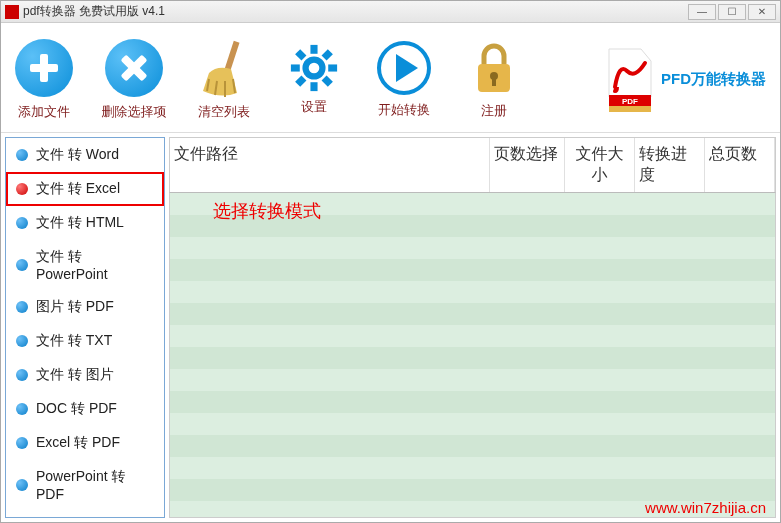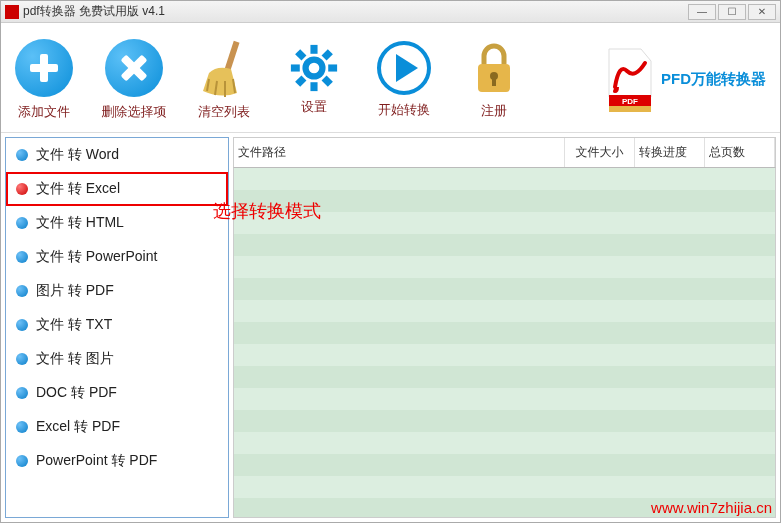--- a/index.html
+++ b/index.html
@@ -21,39 +21,39 @@
   .xmark { position:relative; width:30px; height:30px; }
   .xmark::before, .xmark::after { content:""; position:absolute; background:#fff; width:30px; height:8px; top:11px; left:0; border-radius:2px;}
   .xmark::before { transform: rotate(45deg); }
   .xmark::after { transform: rotate(-45deg); }
   .gear { width:48px; height:48px; color:#0a8ed9; display:flex; align-items:center; justify-content:center;}
   .play { width:54px; height:54px; border-radius:50%; border:4px solid #0a8ed9; display:flex; align-items:center; justify-content:center;}
   .play .tri { width:0; height:0; border-top:14px solid transparent; border-bottom:14px solid transparent; border-left:22px solid #0a8ed9; margin-left:6px;}
   .brand { margin-left:auto; display:flex; align-items:center; gap:6px; padding-right:6px; }
   .brandtxt { color:#0a8ed9; font-weight:bold; font-size:15px; }
   .content { display:flex; height: calc(100% - 132px); }
-  .sidebar { width: 224px; border: 1px solid #7aa8d6; margin: 4px; background:#fff; overflow:hidden; }
+  .sidebar { width: 160px; border: 1px solid #7aa8d6; margin: 4px; background:#fff; overflow:hidden; }
   .side-item { display:flex; align-items:center; padding:8px 10px; font-size:14px; color:#222; cursor:pointer; }
   .bullet { width:12px; height:12px; border-radius:50%; margin-right:8px; flex-shrink:0;}
   .b-blue { background: radial-gradient(circle at 30% 30%, #6cc0f7, #0a7ec9); }
   .b-red { background: radial-gradient(circle at 30% 30%, #f77, #c00); }
   .selected { outline: 2px solid #e00; outline-offset: -2px; }
   .main { flex:1; margin:4px 4px 4px 0; display:flex; flex-direction:column; }
   .hdr { display:flex; background:#fff; border:1px solid #ccc; border-bottom:1px solid #bbb; }
-  .hdr > div { padding:6px 4px; font-size:12px; color:#333; border-right:1px solid #e0e0e0; }
+  .hdr > div { padding:6px 4px; font-size:16px; color:#333; border-right:1px solid #e0e0e0; }
   .col-path { flex:1; }
   .col-pages { width:75px; }
   .col-size { width:70px;text-align:center; }
   .col-prog { width:70px; }
   .col-total { width:70px; border-right:none; }
   .listarea { flex:1; background:#dceee0; border:1px solid #ccc; border-top:none; 
     background-image: repeating-linear-gradient(#dceee0 0, #dceee0 22px, #d0e6d4 22px, #d0e6d4 44px);
   }
   .annotation { position:absolute; color:#e00; font-size:18px; font-weight:500; left:212px; top:198px; }
-  .watermark { position:absolute; right:8px; bottom:6px; color:#e00; font-size:15px; font-weight:500; font-family: Arial, sans-serif;}
+  .watermark { position:absolute; right:14px; bottom:6px; color:#e00; font-size:15px; font-weight:500; font-family: Arial, sans-serif;}
   .broom svg, .gear svg, .lock svg, .pdf-icon svg { display:block; }
 </style>
 </head>
 <body>
 
 <div class="window">
 
   <div class="titlebar">
     <span class="icon"></span>
     <span>pdf转换器 免费试用版 v4.1</span>
@@ -179,20 +179,21 @@
       </div>
       <div class="side-item">
         <span class="bullet b-blue"></span>
         <span>PowerPoint 转 PDF</span>
       </div>
     </div>
 
     <div class="main">
       <div class="hdr">
         <div class="col-path">文件路径</div>
+        <div class="col-pages">页数选择</div>
         <div class="col-size">文件大小</div>
         <div class="col-prog">转换进度</div>
         <div class="col-total">总页数</div>
       </div>
       <div class="listarea"></div>
     </div>
   </div>
 
   <div class="annotation">选择转换模式</div>
   <div class="watermark">www.win7zhijia.cn</div>

